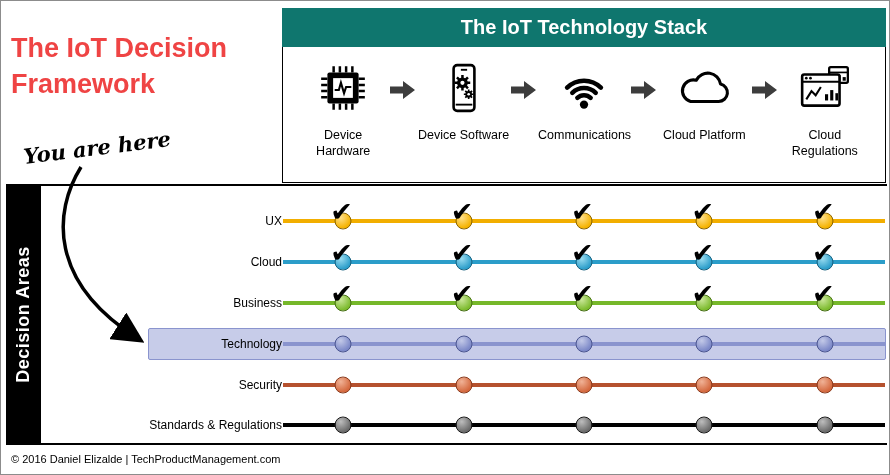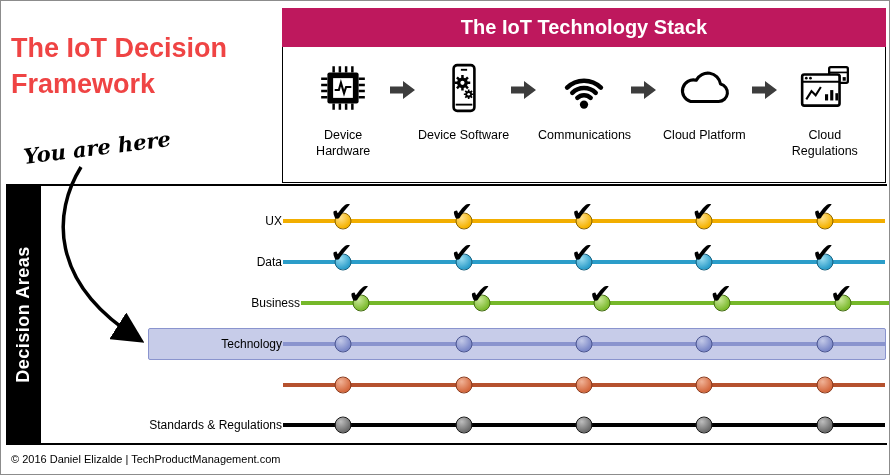--- a/index.html
+++ b/index.html
@@ -41,42 +41,42 @@
   .mrow .rline { position:absolute; left:277px; width:602px; top:13px; height:4px;
     background:var(--line); }
   .mrow .cells { position:absolute; left:277px; width:602px; top:0; bottom:0; display:flex; }
   .cell { flex:1; position:relative; }
   .circle { position:absolute; left:50%; top:50%; width:17px; height:17px;
     transform:translate(-50%,-50%); border-radius:50%;
     background:radial-gradient(circle at 35% 28%, var(--hi), var(--base) 70%);
     border:1.5px solid var(--edge); }
   .check { position:absolute; left:50%; top:50%; transform:translate(-57%,-86%);
     font-family:"DejaVu Sans", sans-serif; font-weight:bold; font-size:27px; color:#000; line-height:1; }
-  .r0 { top:20px; } .r1 { top:61px; } .r2 { top:102px;margin-left:18px; }
+  .r0 { top:20px; } .r1 { top:61px; } .r2 { top:102px; }
   .r3 { top:143px;padding-left:22px; } .r4 { top:184px; } .r5 { top:224px; }
 
   .footer-text { position:absolute; left:10px; top:452px; font-size:11px; color:#000; }
 </style>
 </head>
 <body>
 
 <div class="frame">
 
   <div class="main-title">The IoT Decision Framework</div>
   <div class="you-are-here">You are here</div>
   <svg class="curve-arrow" width="110" height="188" viewBox="0 0 110 188">
     <defs>
       <marker id="ah" markerWidth="9" markerHeight="9" refX="6.5" refY="4.5" orient="auto">
         <path d="M0,0 L9,4.5 L0,9 z" fill="#000"></path>
       </marker>
     </defs>
     <path d="M42,3 C14,48 10,118 98,174" stroke="#000" stroke-width="3.5" fill="none" marker-end="url(#ah)"></path>
   </svg>
 
-  <div class="stack-header" style="background:#be185d;">The IoT Technology Stack</div>
+  <div class="stack-header" style="background:#0f766e;">The IoT Technology Stack</div>
 
   <div class="stack-body">
 
     <div class="stack-cell">
       <div class="icon-box">
         <svg width="52" height="52" viewBox="0 0 50 50">
           <g stroke="#000" stroke-width="2.4">
             <path d="M16,4 V10 M22,4 V10 M28,4 V10 M34,4 V10"></path>
             <path d="M16,40 V46 M22,40 V46 M28,40 V46 M34,40 V46"></path>
             <path d="M4,16 H10 M4,22 H10 M4,28 H10 M4,34 H10"></path>
@@ -197,21 +197,21 @@
             <span class="check">✔</span>
           </div>
         <div class="cell">
             <span class="circle"></span>
             <span class="check">✔</span>
           </div>
       </div>
     </div>
 
     <div class="mrow r1" style="--line: #2B9DC9; --base: #2E9FCB; --hi: #9ADCF0; --edge: #16607F;">
-      <div class="rlabel">Data</div>
+      <div class="rlabel">Cloud</div>
       <div class="rline"></div>
       <div class="cells">
         <div class="cell">
             <span class="circle"></span>
             <span class="check">✔</span>
           </div>
         <div class="cell">
             <span class="circle"></span>
             <span class="check">✔</span>
           </div>
@@ -273,20 +273,21 @@
         <div class="cell">
             <span class="circle"></span>
           </div>
         <div class="cell">
             <span class="circle"></span>
           </div>
       </div>
     </div>
 
     <div class="mrow r4" style="--line: #B5512E; --base: #D4693F; --hi: #F0B296; --edge: #8A3A1C;">
+      <div class="rlabel">Security</div>
       <div class="rline"></div>
       <div class="cells">
         <div class="cell">
             <span class="circle"></span>
           </div>
         <div class="cell">
             <span class="circle"></span>
           </div>
         <div class="cell">
             <span class="circle"></span>

